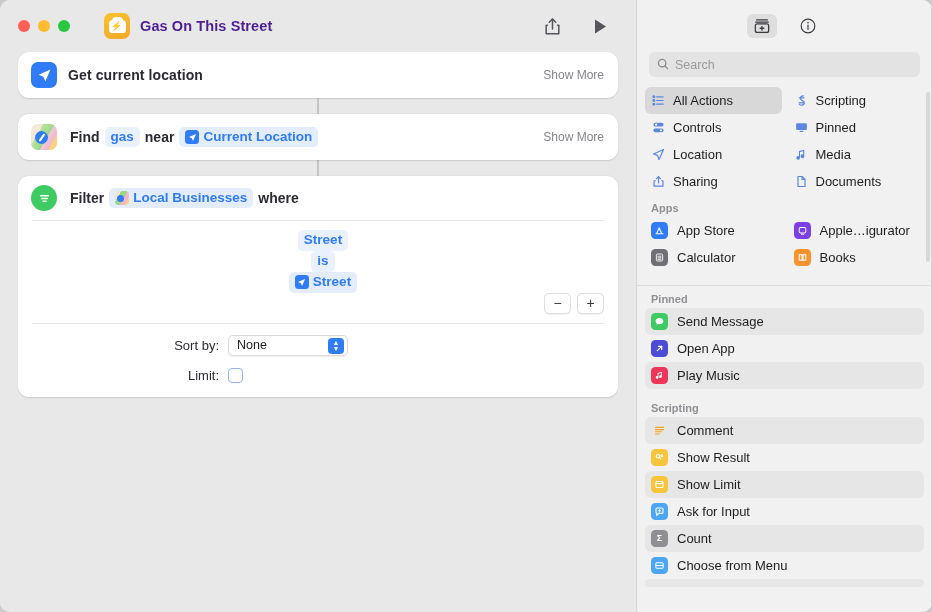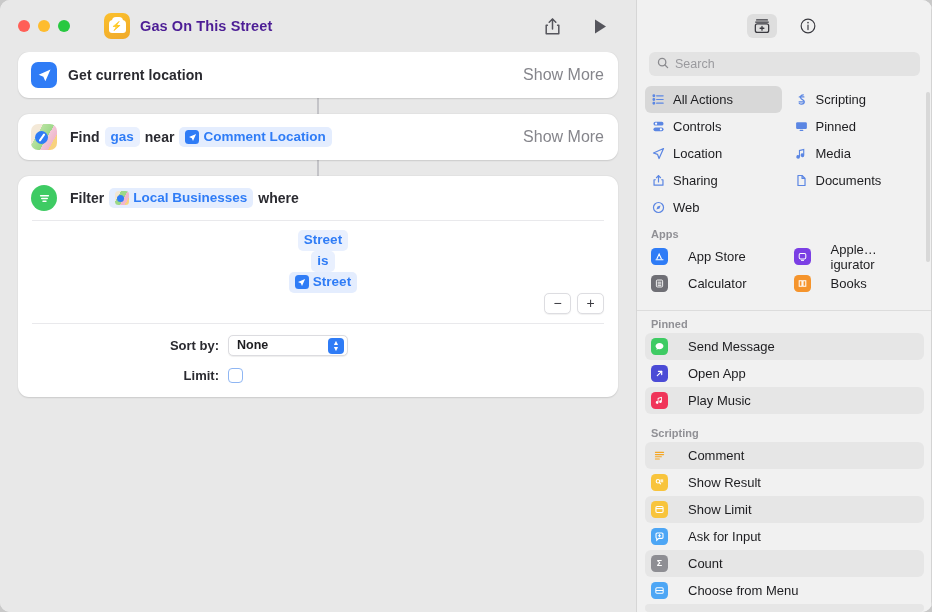--- a/index.html
+++ b/index.html
@@ -119,21 +119,21 @@
     transform: rotate(35deg); border-radius: 1px;
   }
   .act-icon.green-filter {
     background: #3ecb63; border-radius: 50%;
   }
   .act-label {
     font-size: 14px; font-weight: bold; color: #2a2a30;
     letter-spacing: .1px;
   }
   .show-more {
-    margin-left: auto; font-size: 16px; color: #85858b;
+    margin-left: auto; font-size: 12px; color: #85858b;
   }
   .chip {
     display: inline-flex; align-items: center;
     background: #e9f0fe; color: #2f7cf6;
     font-weight: bold; font-size: 13.5px;
     border-radius: 5px; padding: 2px 6px;
     margin: 0 3px; line-height: 1.25;
   }
   .chip.var { background: #e4edfe; }
   .chip .tok {
@@ -165,21 +165,20 @@
     width: 27px; height: 21px; border-radius: 5px;
     background: #fff; border: 1px solid #dddde1;
     display: flex; align-items: center; justify-content: center;
     font-size: 14px; color: #3a3a40; line-height: 1;
     box-shadow: 0 .5px 1px rgba(0,0,0,.06);
   }
   .field-row {
     display: flex; align-items: center;
     padding: 4px 14px 4px 0;
     justify-content: flex-start;
-    font-weight: bold;
   }
   .field-label {
     width: 210px; text-align: right; padding-right: 9px;
     font-size: 13px; color: #2a2a30;
   }
   .popup {
     width: 120px; height: 21px;
     background: #fff; border: 1px solid #dcdce0; border-radius: 5px;
     display: flex; align-items: center;
     padding-left: 8px; font-size: 12.5px; color: #1d1d20;
@@ -243,21 +242,21 @@
   }
   .cat.sel { background: #d8d8d8; }
   .cat .gi { width: 15px; display:flex; justify-content:center; color: #5b86e3; }
 
   .sec-head {
     font-size: 11px; color: #909095; font-weight: bold;
     padding: 7px 14px 3px 14px;
   }
   .list { padding: 0 8px; }
   .lrow {
-    display: flex; align-items: center; gap: 20px;
+    display: flex; align-items: center; gap: 9px;
     height: 27px; padding: 0 6px; border-radius: 6px;
     font-size: 13px; color: #1d1d20;
   }
   .lrow.alt { background: #e6e6e6; }
   .sq {
     width: 17px; height: 17px; border-radius: 4.5px; flex: 0 0 17px;
     display: flex; align-items: center; justify-content: center;
     color: #fff; font-size: 10px; line-height: 1;
   }
   .clip-apps { overflow: hidden; height: 62px; }
@@ -331,21 +330,21 @@
             </div>
           <span class="plain">Find</span>
           <span class="chip">gas</span>
           <span class="plain">near</span>
           <span class="chip var">
             <span class="tok">
               <svg width="9" height="9" viewBox="0 0 16 16">
                   <path d="M14.4 1.6 L1.8 7.1 L6.8 9.2 L8.9 14.2 Z" fill="#fff"></path>
                 </svg>
             </span>
-            <span>Comment Location</span>
+            <span>Current Location</span>
           </span>
           <span class="show-more">Show More</span>
         </div>
       </div>
 
       <div class="connector"></div>
 
       <div class="card">
         <div class="row-main" style="min-height:44px;">
           <div class="act-icon green-filter">
@@ -507,29 +506,20 @@
       <div class="cat">
         <span class="gi">
           <svg width="13" height="13" viewBox="0 0 14 14" fill="none" stroke="#5b86e3" stroke-width="1.3" stroke-linejoin="round">
             <path d="M3.2 1.6h4.4l3.2 3.2v7.6H3.2z"></path>
               <path d="M7.6 1.6v3.2h3.2"></path>
           </svg>
         </span>
         <span>Documents</span>
       </div>
 
-      <div class="cat">
-        <span class="gi">
-          <svg width="13" height="13" viewBox="0 0 14 14" fill="none" stroke="#5b86e3" stroke-width="1.3">
-            <circle cx="7" cy="7" r="5.4"></circle>
-              <path d="M9.2 4.8 5.9 5.9 4.8 9.2 8.1 8.1z" fill="#5b86e3" stroke="none"></path>
-          </svg>
-        </span>
-        <span>Web</span>
-      </div>
     </div>
 
     <div class="sec-head">Apps</div>
     <div class="clip-apps">
       <div class="cat-grid">
         <div class="lrow">
           <span class="sq" style="background:#2f7cf6">
             <svg width="11" height="11" viewBox="0 0 12 12" fill="none" stroke="#fff" stroke-width="1.2" stroke-linecap="round">
               <path d="M3.2 8.4 5.6 3.4 8 8.4"></path>
                 <path d="M2.2 9.6h7.6"></path>

